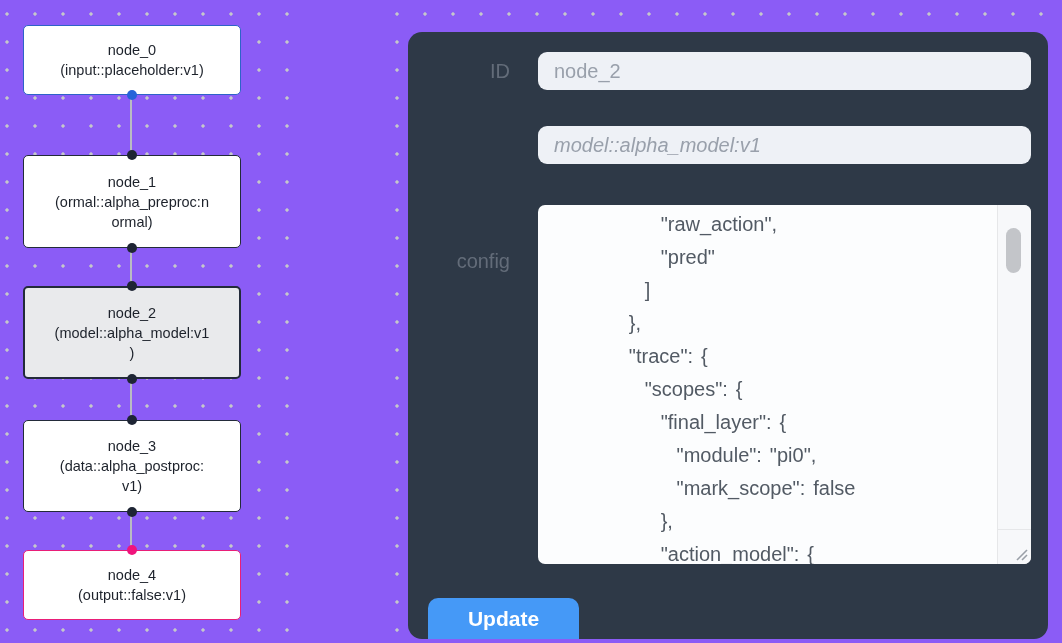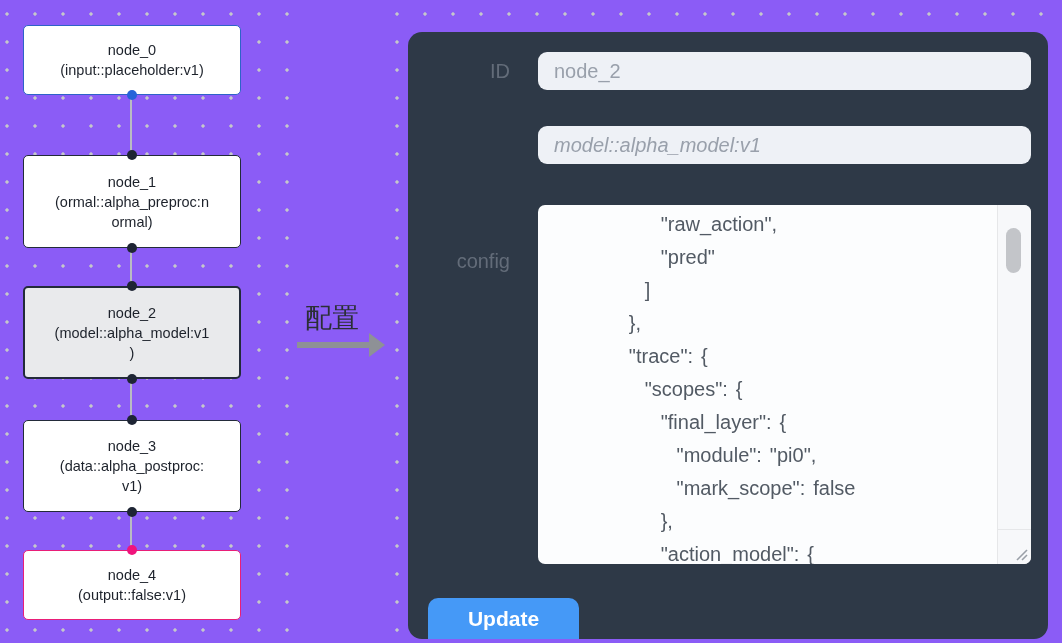--- a/index.html
+++ b/index.html
@@ -106,27 +106,20 @@
     <div class="handle h-blue" style="top:90px"></div>
     <div class="handle h-dark" style="top:150px"></div>
     <div class="handle h-dark" style="top:243px"></div>
     <div class="handle h-dark" style="top:281px"></div>
     <div class="handle h-dark" style="top:374px"></div>
     <div class="handle h-dark" style="top:415px"></div>
     <div class="handle h-dark" style="top:507px"></div>
     <div class="handle h-pink" style="top:545px"></div>
   </div>
 
-  <div class="transition">
-    <div class="transition-label">配置</div>
-    <div class="arrow">
-      <div class="arrow-line"></div>
-      <div class="arrow-head"></div>
-    </div>
-  </div>
 
   <div class="panel">
     <div class="f-label lbl-id">ID</div>
     <input class="f-input in-id" readonly="" value="node_2" style="">
 
     <input class="f-input in-type" readonly="" value="model::alpha_model:v1" style="">
 
     <div class="f-label lbl-config">config</div>
     <div class="config-box">
       <pre>        "raw_action",

